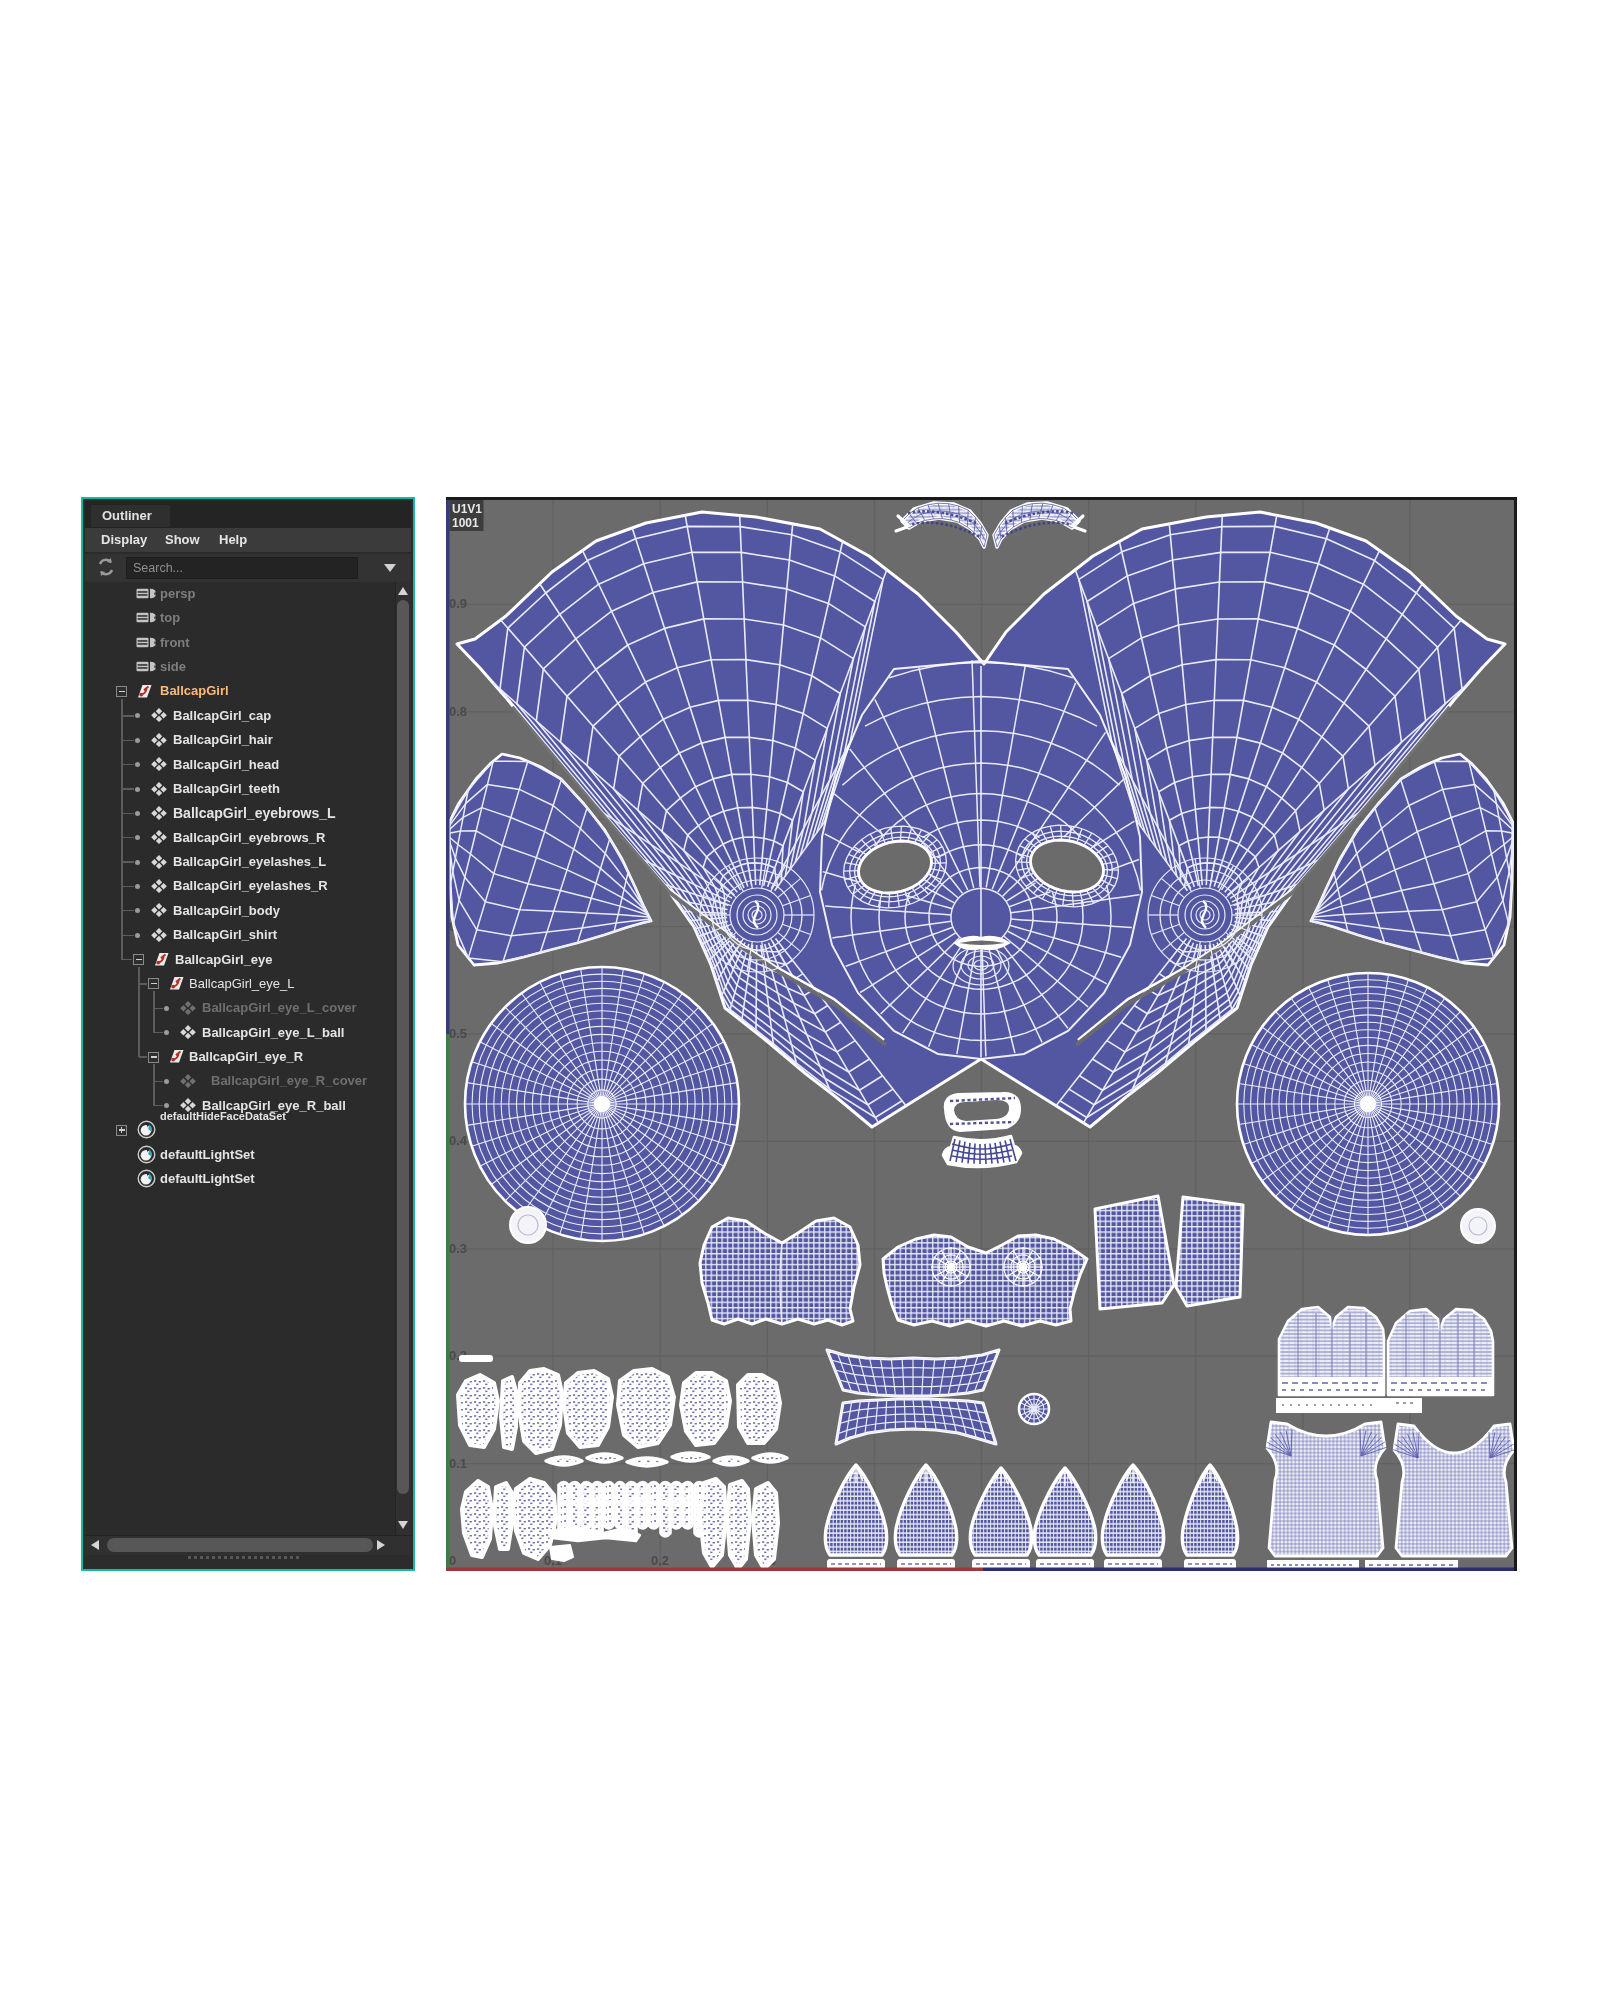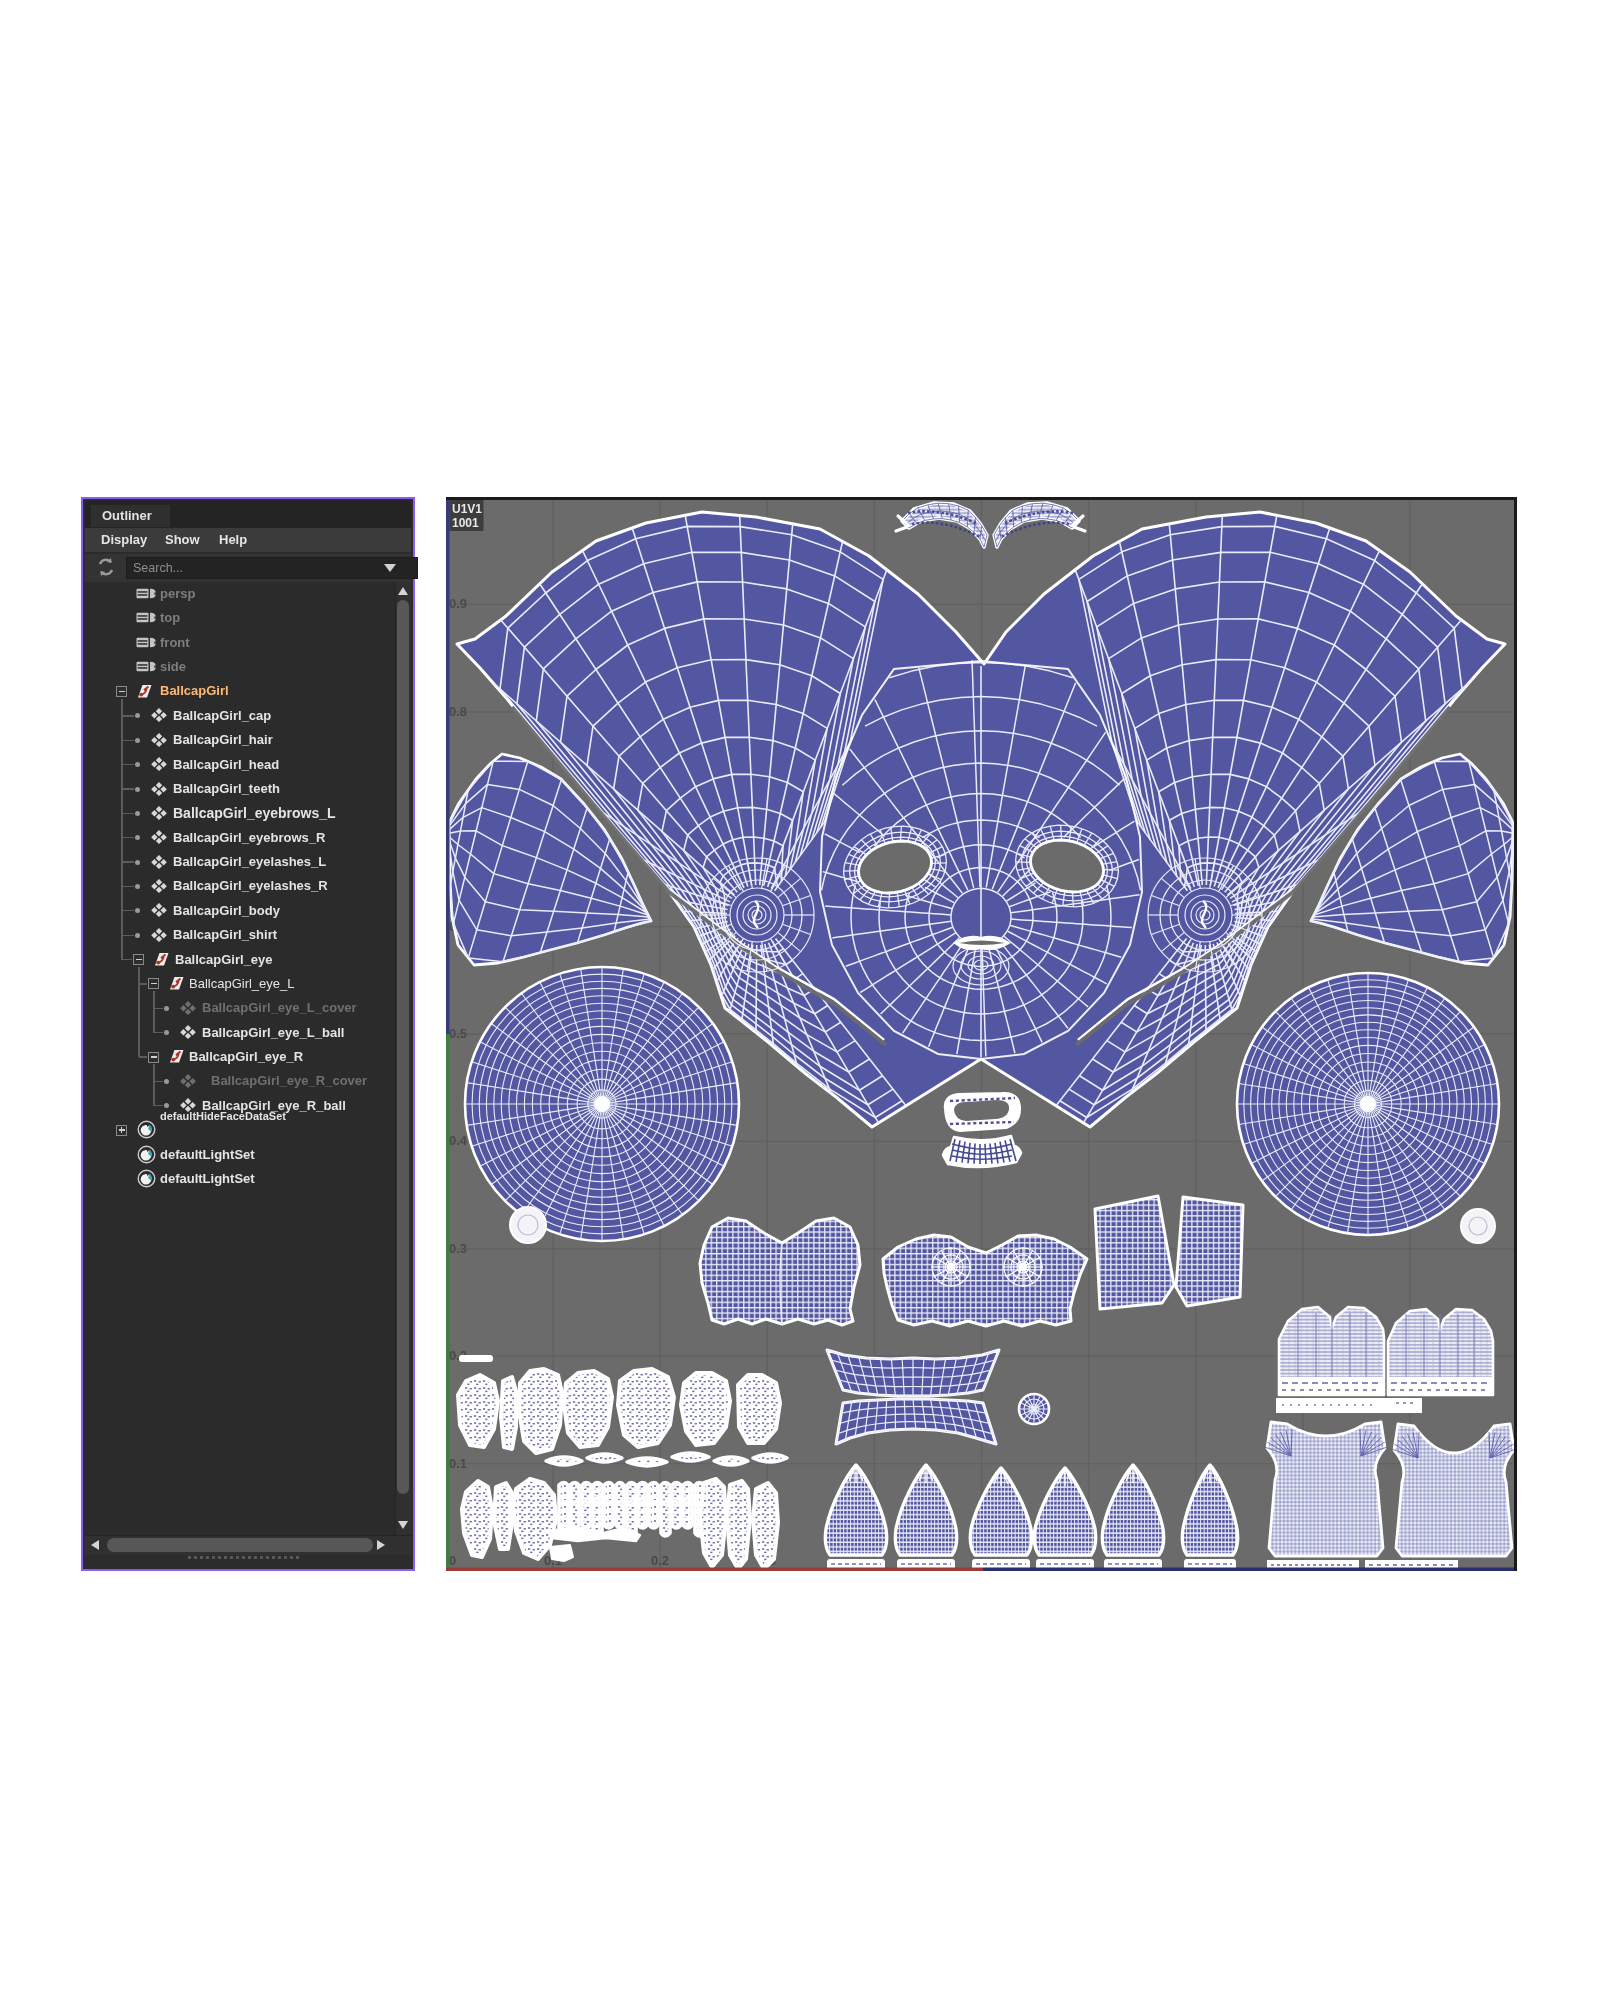--- a/index.html
+++ b/index.html
@@ -1,19 +1,19 @@
 <!DOCTYPE html>
 <html><head>
 <meta charset="utf-8">
 <style>
   * { margin:0; padding:0; box-sizing:border-box; }
   html,body { width:1600px; height:2000px; background:#ffffff;
                font-family:"Liberation Sans", sans-serif; position:relative; }
   .outliner { position:absolute; left:81px; top:497px; width:334px; height:1074px;
-               background:#2c2c2c; border:2px solid #8b5cf6;padding-left:10px; }
+               background:#2c2c2c; border:2px solid #14b8a6;padding-left:10px; }
 </style>
 </head>
 <body>
 
 <div class="outliner">
 
   <div style="position:absolute;left:2px;top:2px;width:326px;height:27px;background:#242424"></div>
 
   <div style="position:absolute;left:8px;top:6px;width:79px;height:22px;background:#2f2f2f;
               color:#e2e2e2;font-size:13px;font-weight:bold;padding:3px 0 0 11px">Outliner</div>
@@ -31,21 +31,21 @@
 
   <div style="position:absolute;left:13px;top:58px;line-height:0"><svg width="20" height="20" viewBox="0 0 20 20">
         <g stroke="#9a9a9a" stroke-width="2.4" fill="none">
           <path d="M4 7 A6.5 6.5 0 0 1 15 5"></path>
           <path d="M16 13 A6.5 6.5 0 0 1 5 15"></path>
         </g>
         <path d="M15 1 L15.5 6 L10.8 5 Z" fill="#9a9a9a"></path>
         <path d="M5 19 L4.5 14 L9.2 15 Z" fill="#9a9a9a"></path>
       </svg></div>
 
-  <div style="position:absolute;left:43px;top:58px;width:292px;height:22px;background:#232323;
+  <div style="position:absolute;left:43px;top:58px;width:232px;height:22px;background:#232323;
               border:1px solid #1c1c1c;color:#8f8f8f;font-size:12.5px;padding:3px 0 0 6px">Search...</div>
 
   <div style="position:absolute;left:301px;top:65px;width:0;height:0;
               border-left:6px solid transparent;border-right:6px solid transparent;
               border-top:8px solid #d0d0d0"></div>
 
   <div style="position:absolute;left:2px;top:83px;width:310px;height:953px;background:#2b2b2b;overflow:hidden">
   </div>
   <div style="position:absolute;left:0;top:0;width:334px;height:1074px">
 

